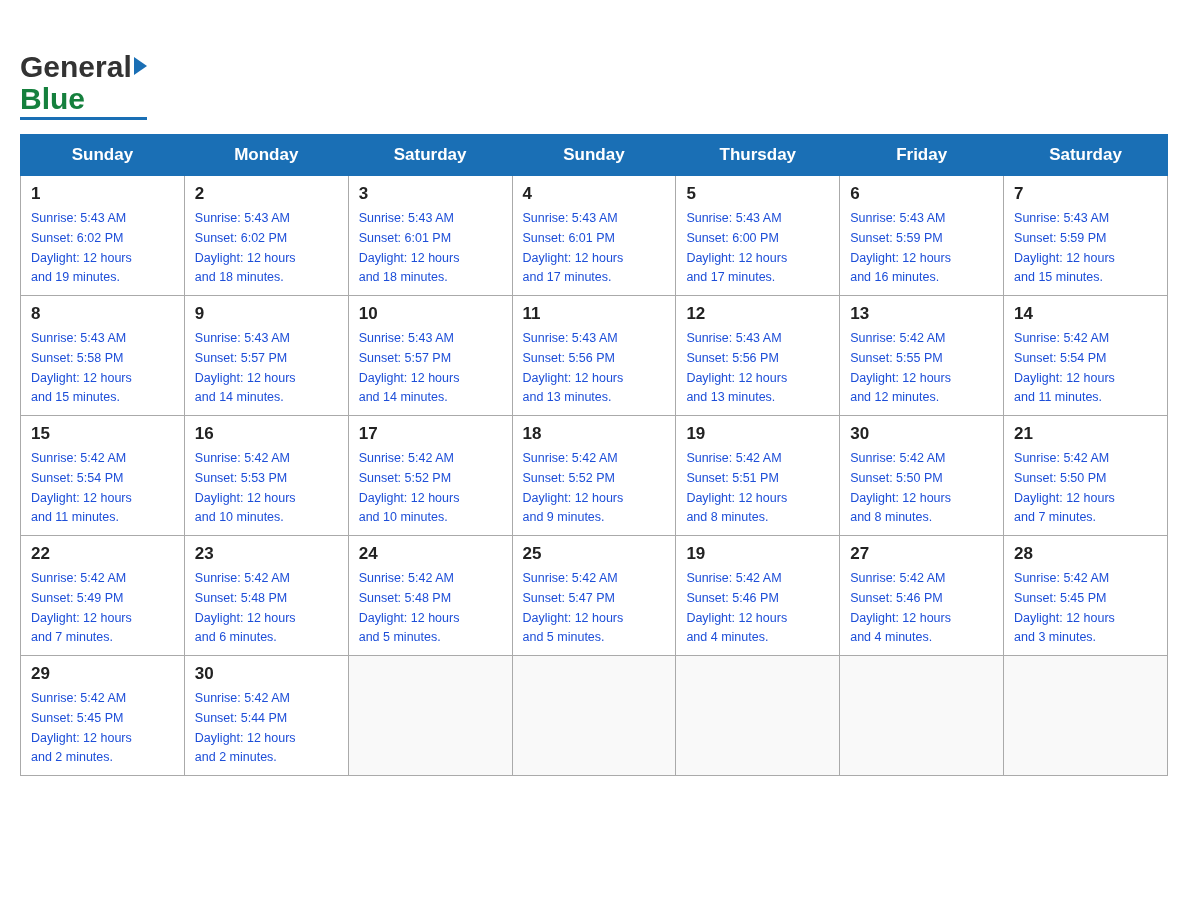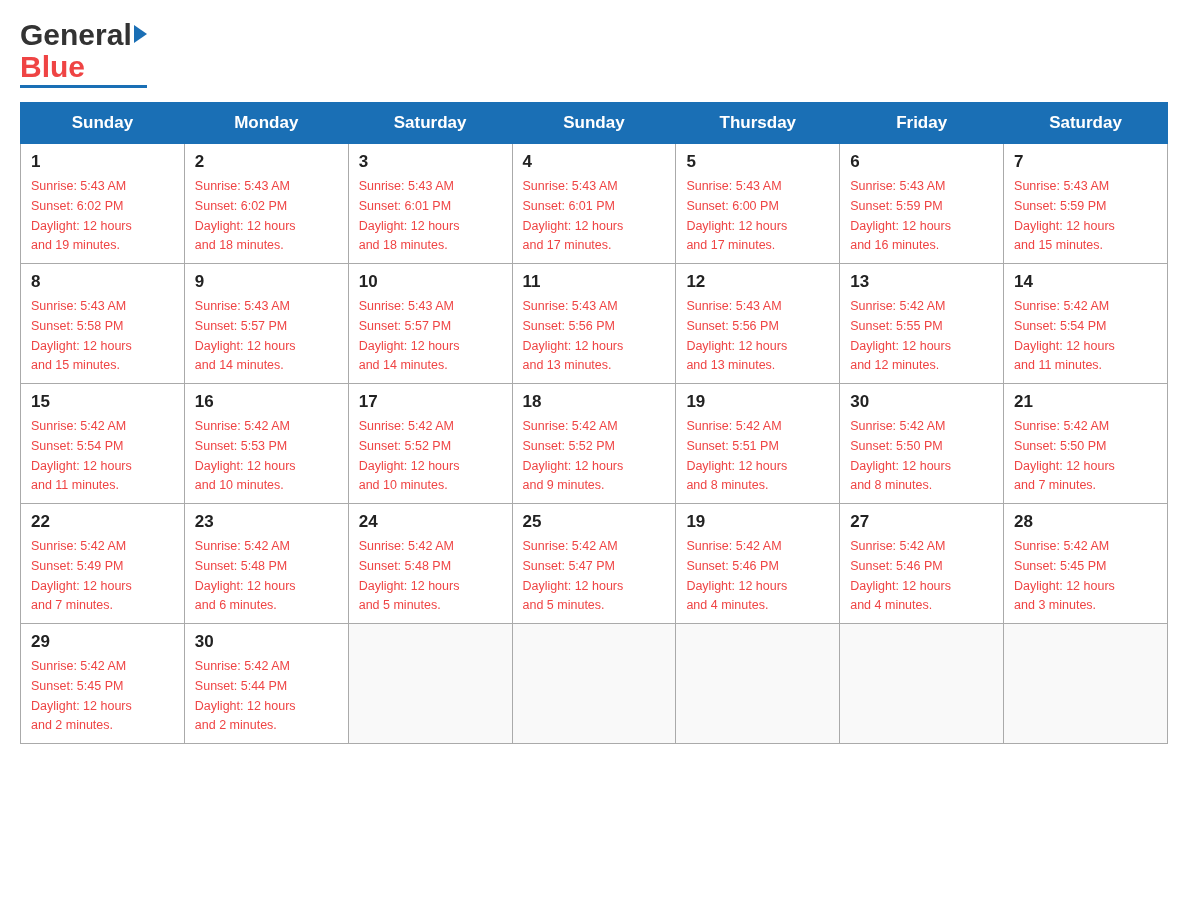--- a/index.html
+++ b/index.html
@@ -8,20 +8,21 @@
       background: #fff;
       padding: 20px;
       width: 1188px;
       min-height: 918px;
     }
     .header {
       display: flex;
       justify-content: space-between;
       align-items: flex-start;
       margin-bottom: 10px;
+      margin-top: 32px;
     }
     .title-block {
       text-align: right;
     }
     .calendar-title {
       font-size: 52px;
       font-weight: bold;
       color: #222;
       line-height: 1.1;
     }
@@ -53,21 +54,21 @@
     }
     .day-number {
       font-size: 17px;
       font-weight: bold;
       color: #222;
       display: block;
       margin-bottom: 4px;
     }
     .day-info {
       font-size: 12.5px;
-      color: #ef4444;
+      color: #1d4ed8;
       line-height: 1.5;
     }
     .empty-cell {
       background: #f9f9f9;
     }
     .logo-block {
       display: flex;
       flex-direction: column;
     }
     .logo-row1 {
@@ -85,21 +86,21 @@
 </head>
 <body>
 
 <div class="header">
   <div class="logo-block">
     <div class="logo-row1">
       <span style="font-size:30px;font-weight:bold;color:#333;">General</span>
       <span style="display:inline-block;width:0;height:0;border-left:13px solid #1a6fb5;border-top:9px solid transparent;border-bottom:9px solid transparent;margin-left:2px;vertical-align:middle;position:relative;top:-1px;"></span>
     </div>
     <div style="display:flex;align-items:center;">
-      <span style="font-size:30px;font-weight:bold;color:#ef4444;">Blue</span>
+      <span style="font-size:30px;font-weight:bold;color:#15803d;">Blue</span>
     </div>
     <div class="logo-underline"></div>
   </div>
   <div class="title-block">
     <div class="calendar-title"></div>
     <div class="calendar-subtitle"></div>
   </div>
 </div>
 
 <table class="calendar">

